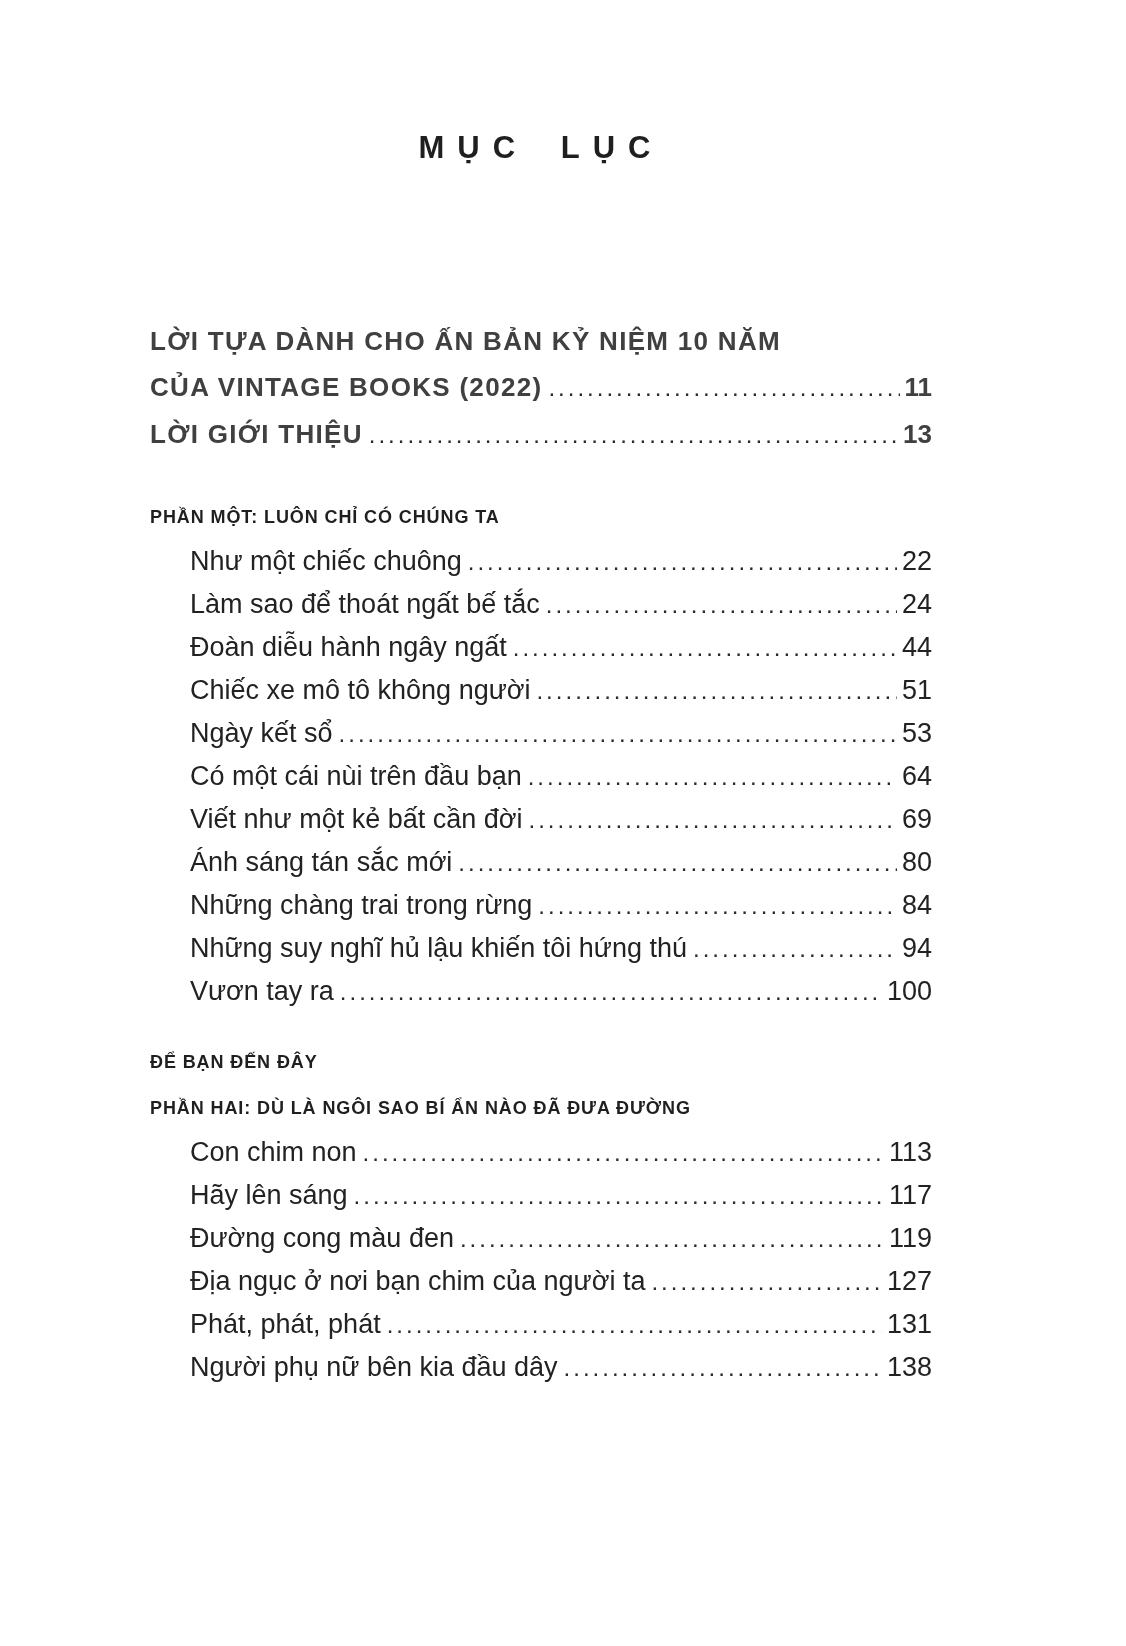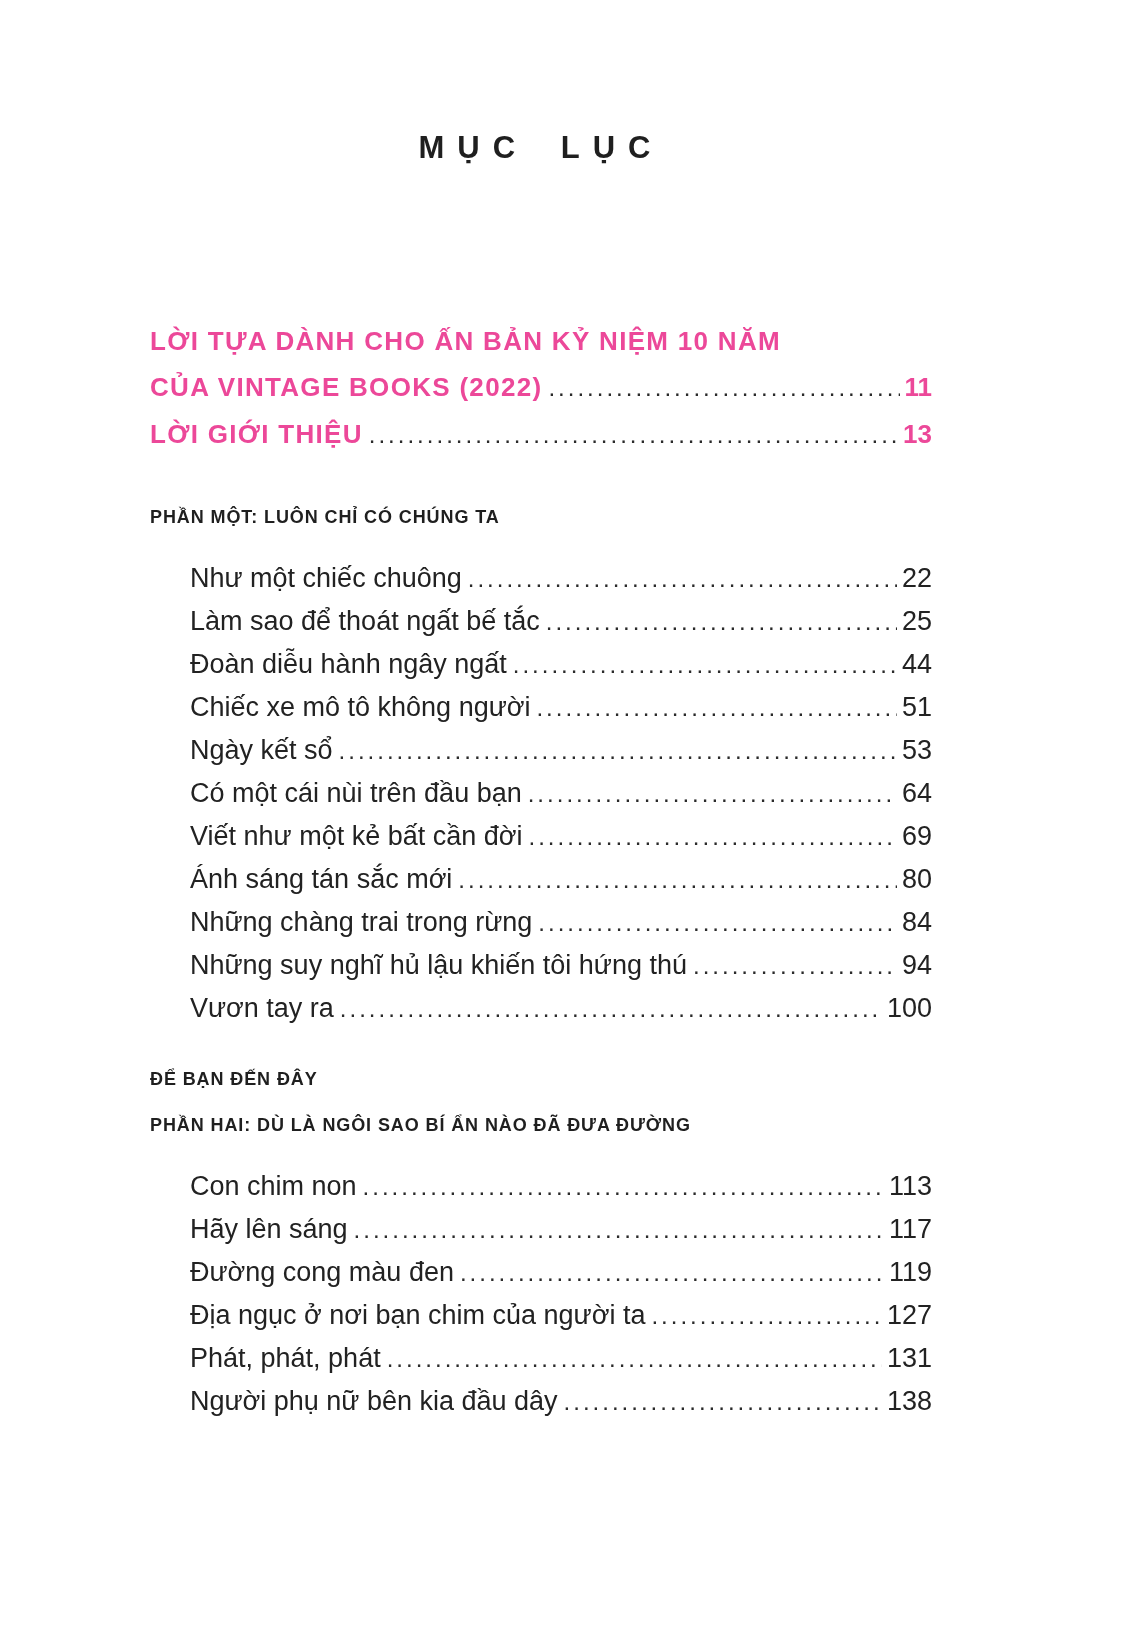--- a/index.html
+++ b/index.html
@@ -26,32 +26,32 @@
     letter-spacing: 0.42em;
     word-spacing: 0.35em;
     color: #1f1f1f;
   }
   .front-matter { margin-top: 152px; }
   .fm-line, .bold-row {
     font-size: 26px;
     font-weight: bold;
     line-height: 46px;
     letter-spacing: 0.05em;
-    color: #ec4899;
+    color: #404040;
   }
   .bold-row { display: flex; align-items: baseline; }
   .section { margin-top: 36px; }
   .section-heading {
     font-size: 18px;
     font-weight: bold;
     line-height: 46px;
     letter-spacing: 0.05em;
     color: #1f1f1f;
   }
-  .entries { margin-top: 17px; }
+  .entries { margin-top: 0; }
   .entry-row {
     display: flex;
     align-items: baseline;
     padding-left: 40px;
     font-size: 27px;
     line-height: 42px;
     color: #222222;
   }
   .row-title { white-space: nowrap; }
   .leader {
@@ -103,21 +103,21 @@
     <div class="entries">
 
       <div class="entry-row">
         <span class="row-title">Như một chiếc chuông</span>
         <span class="leader"></span>
         <span class="row-page">22</span>
       </div>
       <div class="entry-row">
         <span class="row-title">Làm sao để thoát ngất bế tắc</span>
         <span class="leader"></span>
-        <span class="row-page">25</span>
+        <span class="row-page">24</span>
       </div>
       <div class="entry-row">
         <span class="row-title">Đoàn diễu hành ngây ngất</span>
         <span class="leader"></span>
         <span class="row-page">44</span>
       </div>
       <div class="entry-row">
         <span class="row-title">Chiếc xe mô tô không người</span>
         <span class="leader"></span>
         <span class="row-page">51</span>

